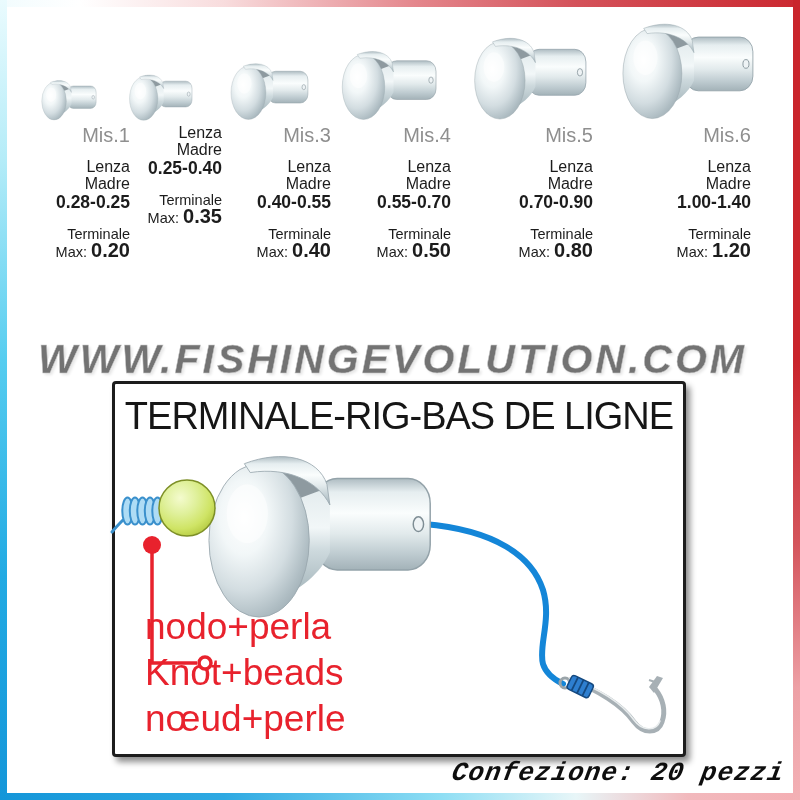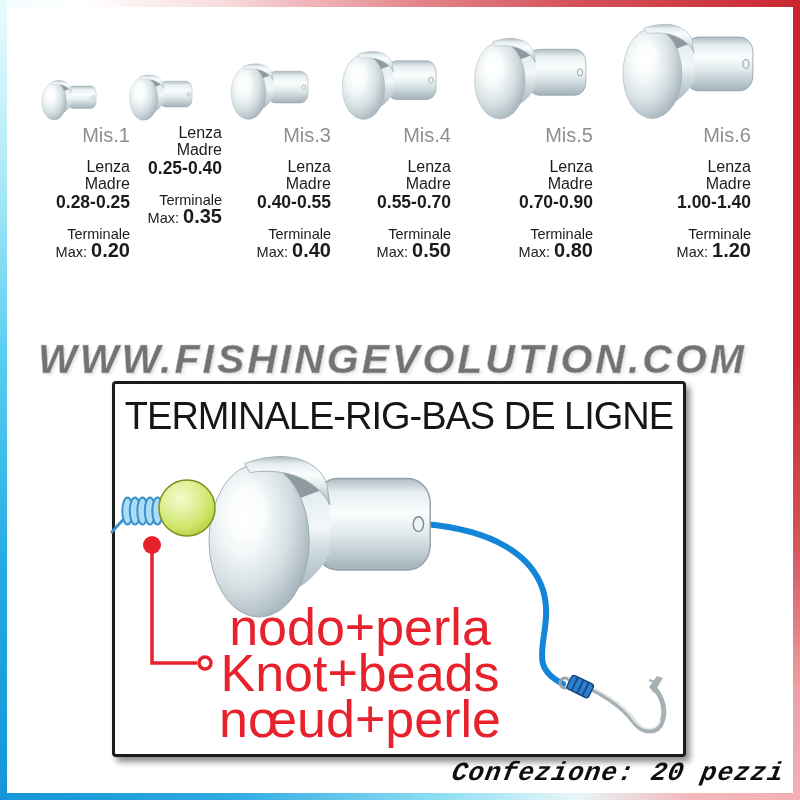--- a/index.html
+++ b/index.html
@@ -32,22 +32,22 @@
     font-size:41px;font-weight:900;font-style:italic;letter-spacing:3px;
     color:#737373;-webkit-text-stroke:0.5px #c9c9c9;
     text-shadow:-2px -2px 0 rgba(255,255,255,.95), 2px 2px 3px rgba(0,0,0,.10);}
 
   
   .diagram-box{position:absolute;left:112px;top:381px;width:574px;height:376px;
     background:#ffffff;border:3px solid #1c1c1c;border-radius:4px;box-sizing:border-box;
     box-shadow:4px 5px 6px rgba(0,0,0,.45);}
   .diagram-title{position:absolute;left:0;right:0;top:11px;text-align:center;
     font-size:38px;letter-spacing:-1px;color:#161616;}
-  .captions{position:absolute;left:30px;top:220px;width:430px;text-align:center;
-    color:#e8222d;font-size:52px;line-height:46px;}
+  .captions{position:absolute;left:30px;top:220px;width:430px;
+    color:#e8222d;font-size:37px;line-height:46px;}
 
   .art-svg{position:absolute;left:0;top:0;pointer-events:none;}
 
   
   .package-note{position:absolute;right:16px;top:758px;
     font-family:"Liberation Mono",monospace;font-size:26px;font-weight:700;font-style:italic;
     letter-spacing:1px;color:#0e0e0e;transform:skewX(-10deg);white-space:nowrap;}
 </style>
 </head>
 <body>

